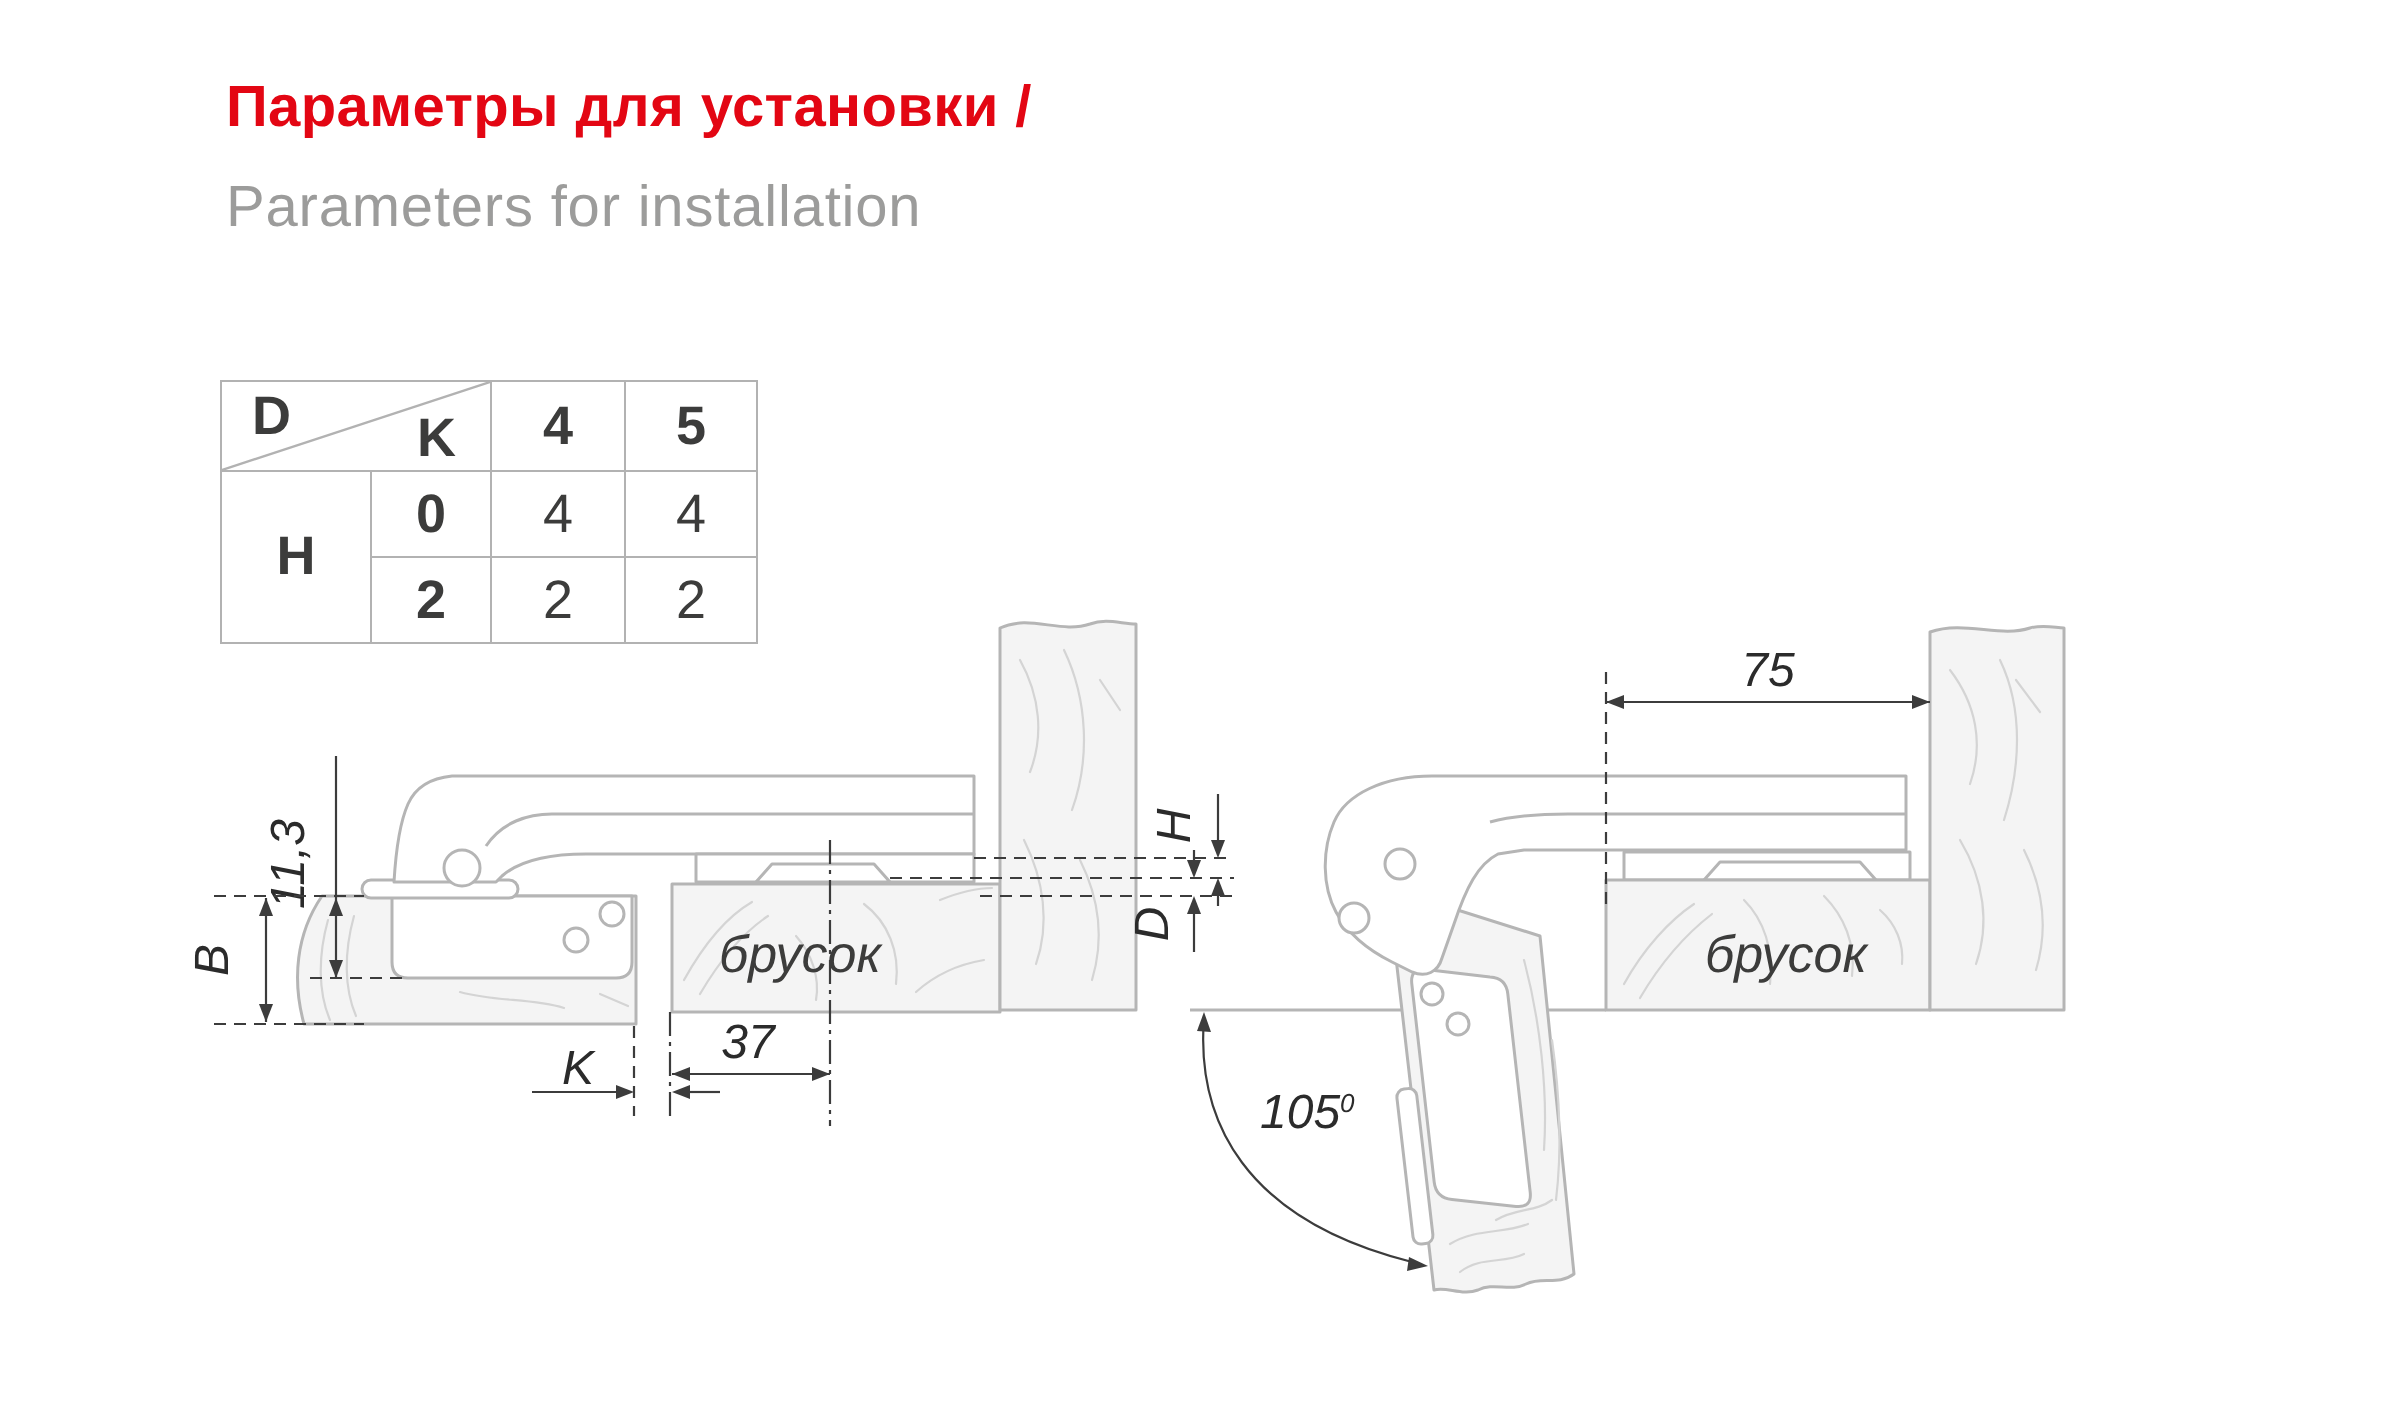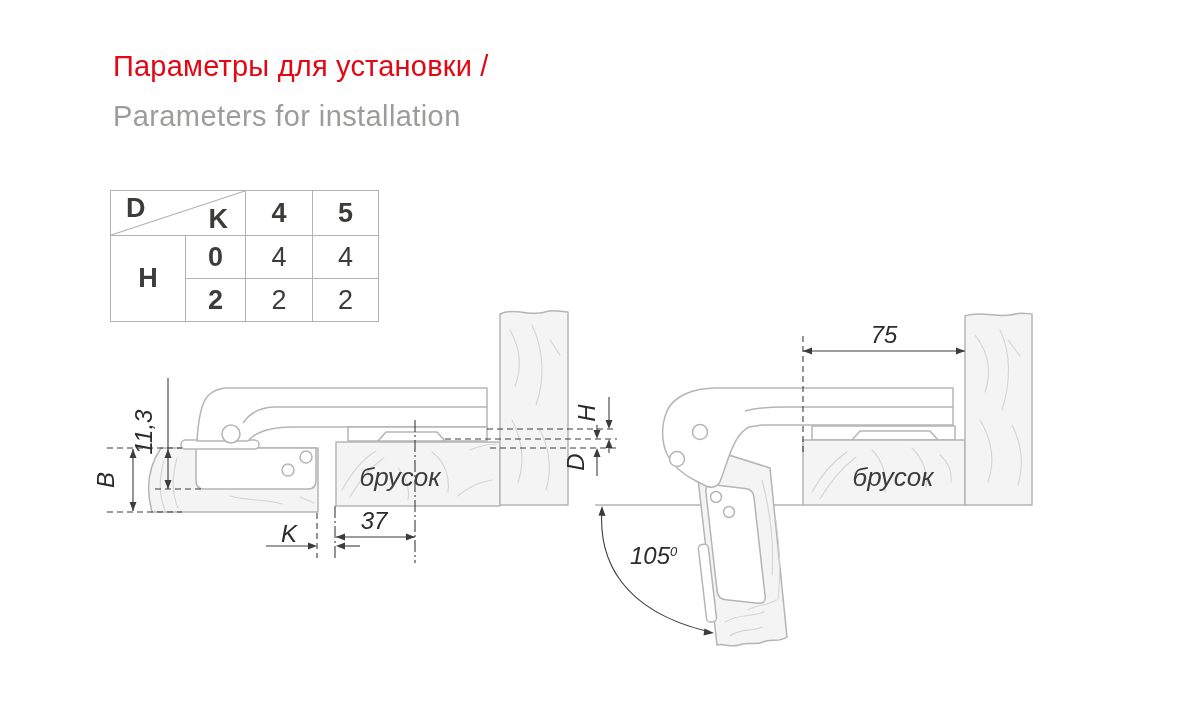--- a/index.html
+++ b/index.html
@@ -1,25 +1,25 @@
 <!DOCTYPE html>
 <html><head>
 <meta charset="utf-8">
 <style>
   html,body{margin:0;padding:0;}
   body{
     width:1192px;height:707px;position:relative;background:#ffffff;
     font-family:"Liberation Sans",sans-serif;overflow:hidden;
   }
   .title-ru{
-    position:absolute;left:113px;top:50px;font-size:29px;font-weight:400;
+    position:absolute;left:113px;top:38px;font-size:29px;font-weight:700;
     color:#e30613;letter-spacing:.2px;white-space:nowrap;
   }
   .title-en{
-    position:absolute;left:113px;top:100px;font-size:29px;font-weight:400;
+    position:absolute;left:113px;top:88px;font-size:29px;font-weight:400;
     color:#9c9c9b;letter-spacing:.4px;white-space:nowrap;
   }
   table.ptable{
     position:absolute;left:110px;top:190px;border-collapse:collapse;
     table-layout:fixed;background:#fff;
   }
   .ptable td{
     border:1.6px solid #b2b2b2;text-align:center;vertical-align:middle;
     font-size:27px;color:#3c3c3b;padding:0;
   }

